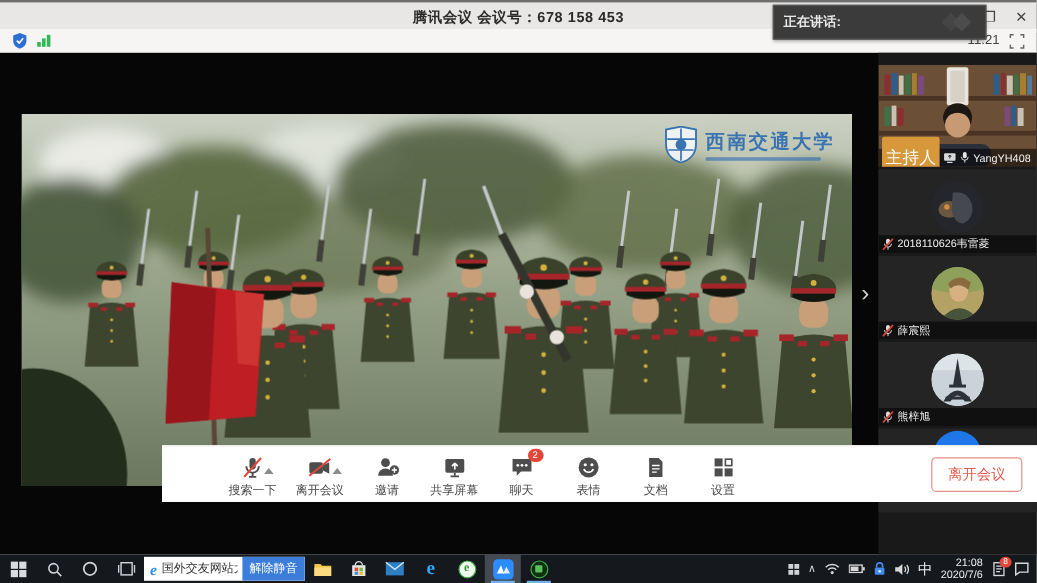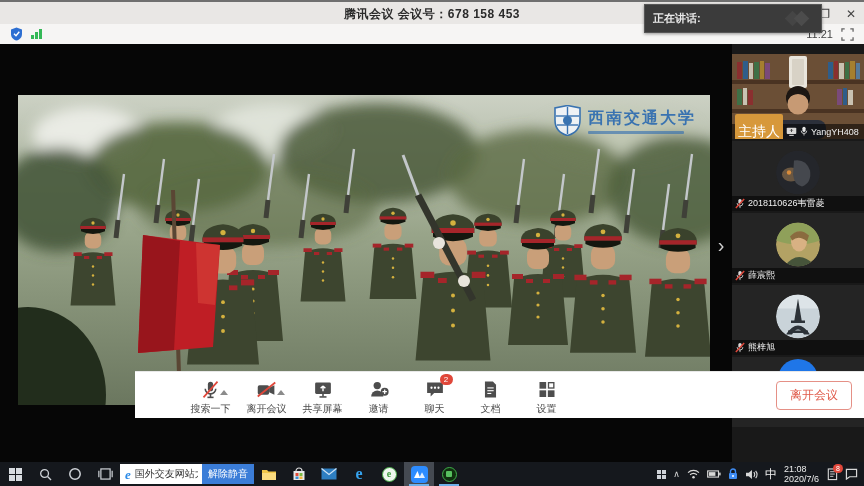--- a/index.html
+++ b/index.html
@@ -94,21 +94,21 @@
            display:flex;align-items:center;justify-content:center;box-sizing:border-box;}
   .green-e span{color:#3a9a3a;font-size:10px;font-weight:bold;line-height:10px;font-family:"Liberation Serif",serif;}
   .meet-ico{width:17px;height:17px;border-radius:4px;background:#2d8cff;display:flex;align-items:center;justify-content:center;}
   .greenapp{width:15px;height:15px;border-radius:50%;background:#10300f;border:1.5px solid #3fae4a;box-sizing:border-box;
             display:flex;align-items:center;justify-content:center;}
   .greenapp i{width:6px;height:6px;background:#57c05f;border-radius:1px;}
   .tray{margin-left:auto;display:flex;align-items:center;gap:7px;padding-right:6px;}
   .tray-ico{display:flex;align-items:center;justify-content:center;position:relative;cursor:pointer;}
   .tray-chevron{color:#d8d8d8;font-size:9px;}
   .ime-cn{color:#f0f0f0;font-size:12px;}
-  .clock{font-size:9px;line-height:10px;color:#ededed;text-align:left;cursor:default;}
+  .clock{font-size:9px;line-height:10px;color:#ededed;text-align:right;cursor:default;}
   .ime-grid{display:grid;grid-template-columns:4px 4px;grid-template-rows:4px 4px;gap:1px;}
   .ime-grid i{background:#cfd3d8;}
   .notif-badge{position:absolute;top:-4px;right:-5px;background:#e0473a;color:#fff;font-size:7px;
                min-width:6px;height:9px;line-height:9px;border-radius:5px;padding:0 2px;text-align:center;}
 </style>
 </head>
 <body>
 
 <div class="app">
 
@@ -404,55 +404,66 @@
             <line x1="2" y1="20" x2="22" y2="4" stroke="#e0473a" stroke-width="2"></line>
           </svg>
           <i class="caret"></i>
         </span>
         <span>离开会议</span>
       </div>
 
       <div class="tb-btn">
         <span class="tb-ico">
           <svg width="22" height="21" viewBox="0 0 24 24">
+            <circle cx="10" cy="7.5" r="4.2" fill="#4d4d4d"></circle>
+            <path d="M3 20 a7 7 0 0 1 14 0 Z" fill="#4d4d4d"></path>
+            <circle cx="18.5" cy="14.5" r="4.5" fill="#4d4d4d"></circle>
+            <path d="M18.5 12 V17 M16 14.5 H21" stroke="#fff" stroke-width="1.4"></path>
+          </svg>
+        </span>
+        <span>邀请</span>
+      </div>
+
+      <div class="tb-btn">
+        <span class="tb-ico">
+          <svg width="22" height="21" viewBox="0 0 24 24">
             <rect x="3" y="4" width="18" height="13" rx="1.5" fill="#4d4d4d"></rect>
             <path d="M12 14 V8 M12 8 L9.3 10.7 M12 8 L14.7 10.7" stroke="#fff" stroke-width="1.6" fill="none"></path>
             <line x1="12" y1="17" x2="12" y2="20" stroke="#4d4d4d" stroke-width="1.8"></line>
             <line x1="8" y1="20.5" x2="16" y2="20.5" stroke="#4d4d4d" stroke-width="1.8"></line>
           </svg>
         </span>
         <span>共享屏幕</span>
-      </div>
-
-      <div class="tb-btn">
-        <span class="tb-ico">
-          <svg width="22" height="21" viewBox="0 0 24 24">
-            <circle cx="10" cy="7.5" r="4.2" fill="#4d4d4d"></circle>
-            <path d="M3 20 a7 7 0 0 1 14 0 Z" fill="#4d4d4d"></path>
-            <circle cx="18.5" cy="14.5" r="4.5" fill="#4d4d4d"></circle>
-            <path d="M18.5 12 V17 M16 14.5 H21" stroke="#fff" stroke-width="1.4"></path>
-          </svg>
-        </span>
-        <span>邀请</span>
       </div>
 
 
       <div class="tb-btn">
         <span class="tb-ico">
           <svg width="22" height="21" viewBox="0 0 24 24">
             <path d="M3 4 H21 V16 H11 L7 20 V16 H3 Z" fill="#4d4d4d"></path>
             <circle cx="8" cy="10" r="1.3" fill="#fff"></circle>
               <circle cx="12" cy="10" r="1.3" fill="#fff"></circle>
               <circle cx="16" cy="10" r="1.3" fill="#fff"></circle>
           </svg>
           <span class="tb-badge">2</span>
         </span>
         <span>聊天</span>
       </div>
 
+      <div class="tb-btn">
+        <span class="tb-ico">
+          <svg width="21" height="21" viewBox="0 0 24 24">
+            <circle cx="12" cy="12" r="9.5" fill="#4d4d4d"></circle>
+            <circle cx="8.8" cy="9.5" r="1.5" fill="#fff"></circle>
+              <circle cx="15.2" cy="9.5" r="1.5" fill="#fff"></circle>
+            <path d="M7.5 13.5 a4.8 4.8 0 0 0 9 0" stroke="#fff" stroke-width="1.6" fill="none"></path>
+          </svg>
+        </span>
+        <span>表情</span>
+      </div>
 
       <div class="tb-btn">
         <span class="tb-ico">
           <svg width="19" height="21" viewBox="0 0 24 24">
             <path d="M5 2 H15 L19 6 V22 H5 Z" fill="#4d4d4d"></path>
             <line x1="8" y1="10" x2="16" y2="10" stroke="#fff" stroke-width="1.4"></line>
             <line x1="8" y1="13.5" x2="16" y2="13.5" stroke="#fff" stroke-width="1.4"></line>
             <line x1="8" y1="17" x2="13" y2="17" stroke="#fff" stroke-width="1.4"></line>
           </svg>
         </span>

